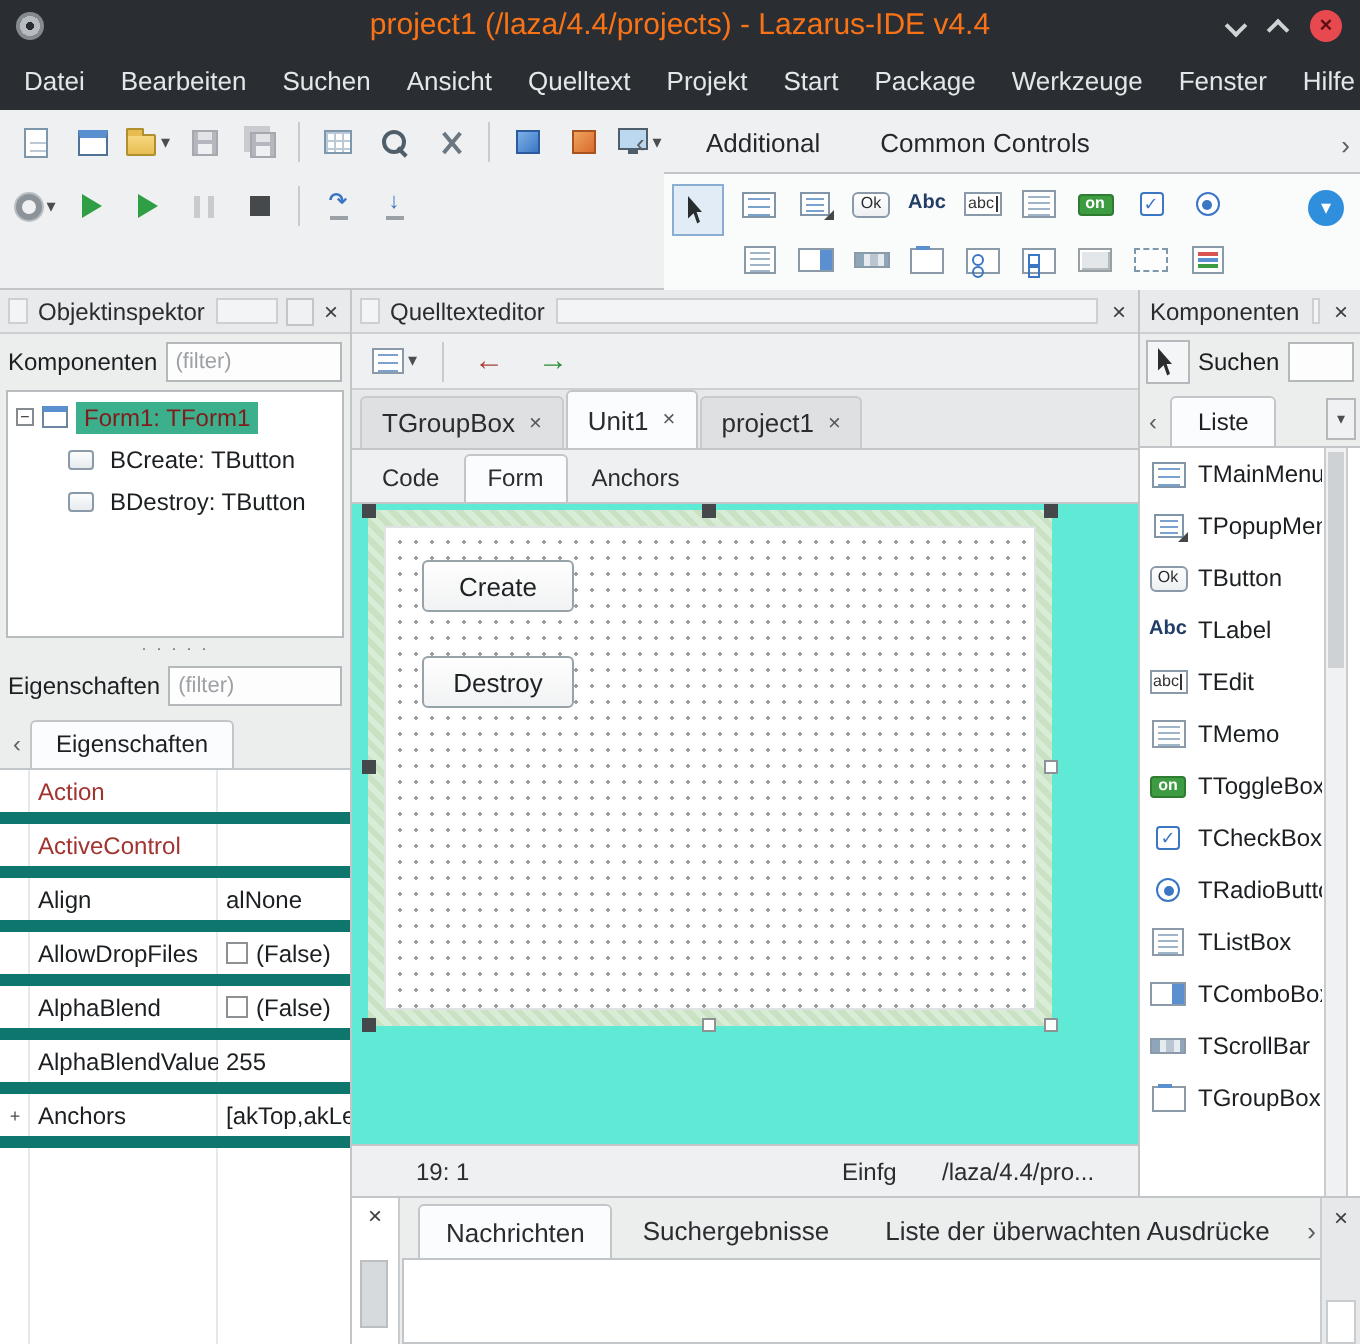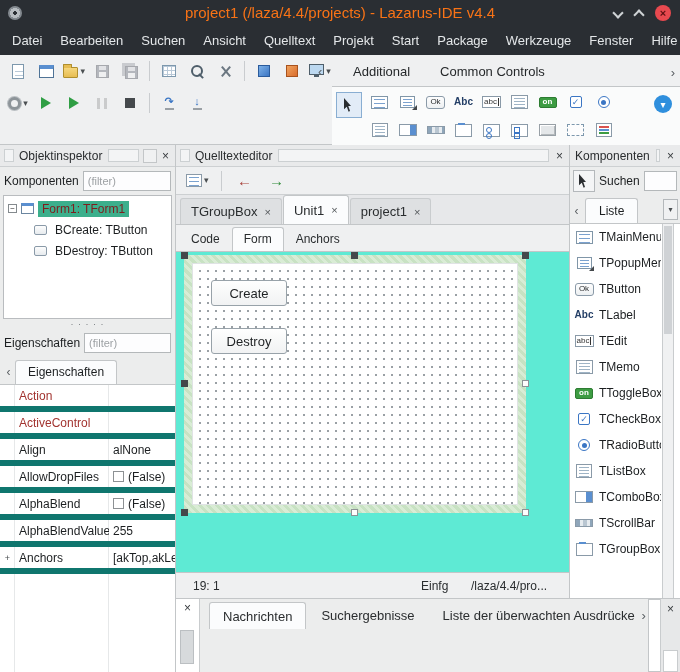--- a/index.html
+++ b/index.html
@@ -187,21 +187,21 @@
             border:1px solid #e0e3e5; }
   .fbtn { position:absolute; width:76px; height:26px; background:linear-gradient(#fefefe,#f1f2f3); border:1px solid #98a2a9; border-radius:3px;
           display:flex; align-items:center; justify-content:center; font-size:13px; color:#1f2224; }
   .fbtn.b1 { left:18px; top:16px; } .fbtn.b2 { left:18px; top:64px; }
   .h { position:absolute; width:7px; height:7px; background:#44484b; }
   .h.lite { background:#fdfdfd; border:1px solid #8d9296; }
   .h.tl{left:-3px;top:-3px} .h.tc{left:calc(50% - 4px);top:-3px} .h.tr{right:-3px;top:-3px}
   .h.ml{left:-3px;top:calc(50% - 4px)} .h.mr{right:-3px;top:calc(50% - 4px)}
   .h.bl{left:-3px;bottom:-3px} .h.bc{left:calc(50% - 4px);bottom:-3px} .h.br{right:-3px;bottom:-3px}
   .edstatus { height:26px; flex:none; background:#eff0f1; border-top:1px solid #c3c6c8; display:flex; align-items:center; font-size:12px; color:#2a2d2f; }
-  .stc { padding-left:17px; width:245px; flex:none; }
+  .stc { padding-left:32px; width:245px; flex:none; }
   .stm { width:50px; flex:none; }
   .stp { flex:1; overflow:hidden; white-space:nowrap; }
 
   
   .cpsearch { height:28px; flex:none; display:flex; align-items:center; gap:4px; padding:0 3px; }
   .curbtn { width:22px; height:22px; border:1px solid #b4b8bb; background:#f4f5f6; display:flex; align-items:center; justify-content:center; flex:none; }
   .cpsearch input { flex:1; min-width:0; height:20px; border:1px solid #b4b8ba; background:#fdfdfe; font-size:11px; padding:0 3px; font-family:inherit; }
   .cptabs { height:28px; flex:none; display:flex; align-items:flex-end; position:relative; }
   .cptab { background:#fbfcfd; border:1px solid #c3c6c8; border-bottom:none; border-radius:3px 3px 0 0; padding:0 13px; height:25px; line-height:24px; font-size:12px; margin-left:2px; }
   .cpcombo { position:absolute; right:2px; bottom:3px; width:15px; height:21px; border:1px solid #b4b8bb; background:#f0f1f2;
@@ -210,21 +210,21 @@
   .crow { height:26px; display:flex; align-items:center; gap:5px; padding-left:4px; }
   .cicon { width:20px; flex:none; display:flex; align-items:center; justify-content:center; }
   .clabel { font-size:12px; white-space:nowrap; overflow:hidden; max-width:62px; }
   .cpscroll { position:absolute; top:0; bottom:0; right:6px; width:12px; background:#f0f1f2; border-left:1px solid #c9ccce; border-right:1px solid #c9ccce; }
   .cpthumb { position:absolute; left:1px; right:1px; top:2px; height:108px; background:#cfd2d5; }
 
   
   .msgleft { position:absolute; left:0; top:0; width:24px; height:74px; background:#fff; border-right:1px solid #c9ccce; }
   .msgleft .dx { margin:1px auto 0; }
   .mthumb { position:absolute; left:4px; right:5px; bottom:9px; height:34px; background:#d7dadc; border:1px solid #bbbfc2; }
-  .msgmain { position:absolute; left:25px; right:20px; top:0; bottom:0; display:flex; flex-direction:row; }
+  .msgmain { position:absolute; left:25px; right:20px; top:0; bottom:0; display:flex; flex-direction:column; }
   .mtabs { height:30px; flex:none; display:flex; align-items:flex-end; padding-left:8px; gap:2px; position:relative; }
   .mtab { padding:0 13px; height:27px; line-height:27px; font-size:13px; color:#2a2d2f; white-space:nowrap; }
   .mtab.active { background:#fbfcfd; border:1px solid #c3c6c8; border-bottom:none; border-radius:3px 3px 0 0; }
   .sarrowR { position:absolute; right:2px; bottom:6px; color:#5a5f63; font-size:13px; }
   .mcontent { flex:1; background:#fff; border:1px solid #c3c6c8; border-right:none; }
   .msgright { position:absolute; right:0; top:0; width:20px; bottom:0; background:#e7e8e9; border-left:1px solid #c9ccce; }
   .msgright .dx { margin:2px auto 0; }
   .mgrip { position:absolute; left:2px; right:2px; bottom:0; height:22px; background:#fff; border:1px solid #c9ccce; }
 </style>
 </head>

